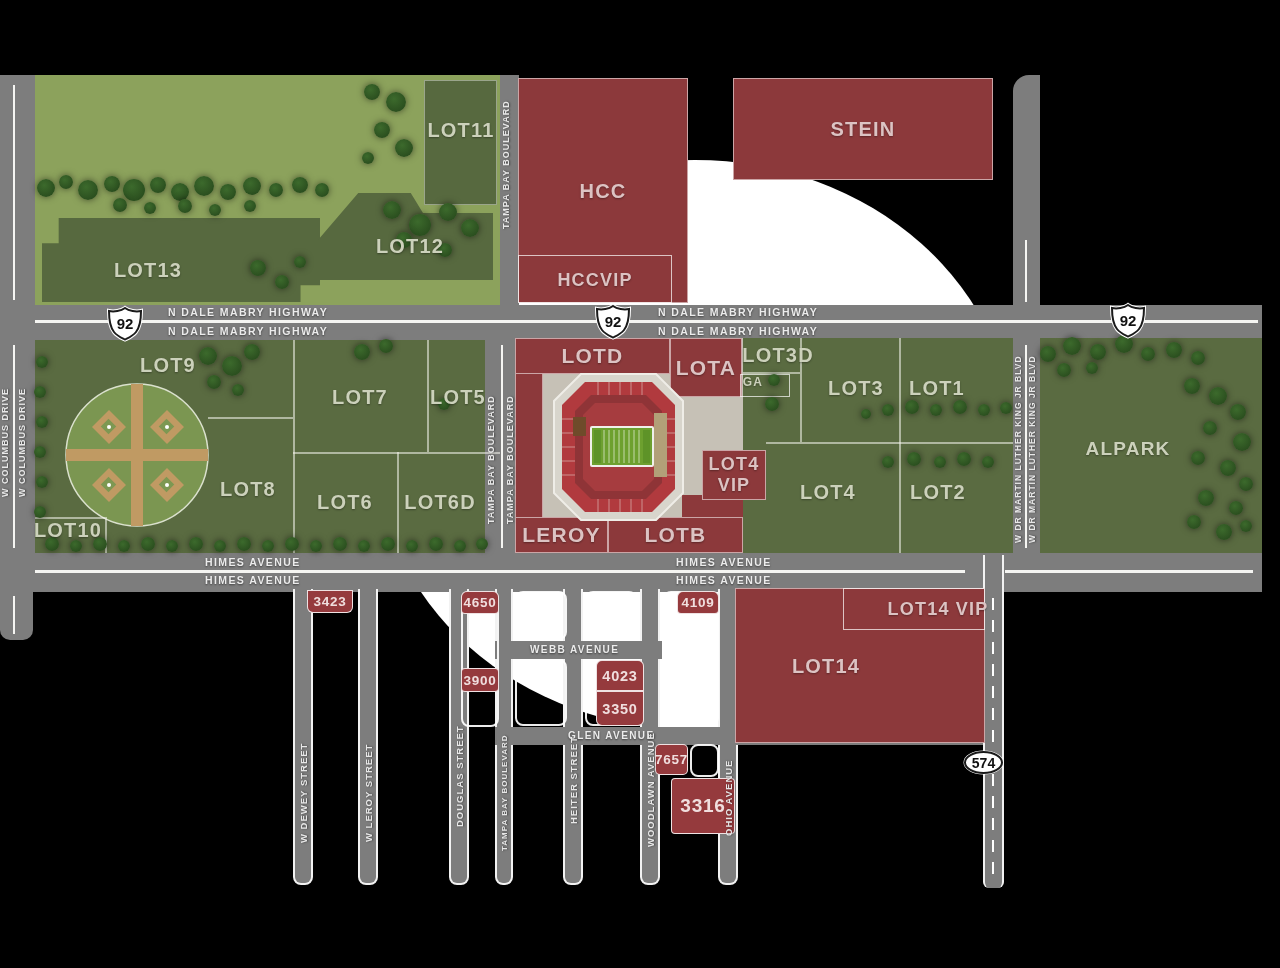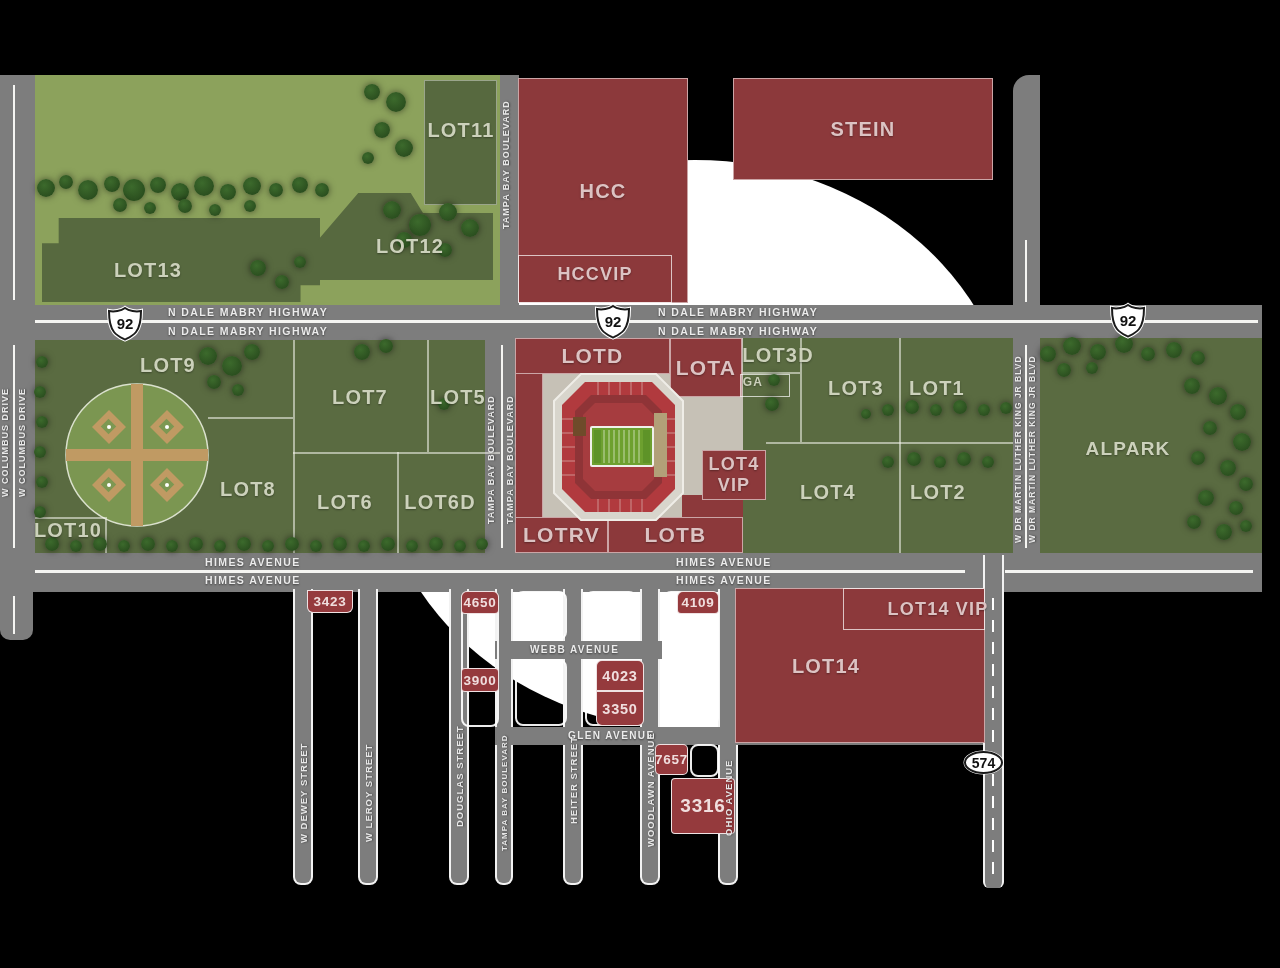--- a/index.html
+++ b/index.html
@@ -122,34 +122,34 @@
 
   <div class="a" style="left:1013px;top:307px;width:27px;height:285px;background:#7d7d7d;z-index:3;"></div>
   <div class="a wline" style="left:1025px;top:240px;width:2px;height:62px;"></div>
   <div class="a wline" style="left:1025px;top:345px;width:2px;height:203px;"></div>
   <div class="a vlabel" style="left:1011px;top:338px;width:14px;height:222px;font-size:8.5px;">W DR MARTIN LUTHER KING JR BLVD</div>
   <div class="a vlabel" style="left:1025px;top:338px;width:14px;height:222px;font-size:8.5px;">W DR MARTIN LUTHER KING JR BLVD</div>
 
   <div class="a redlot" style="left:518px;top:78px;width:170px;height:225px;"></div>
   <div class="a subbox" style="left:518px;top:255px;width:154px;height:48px;z-index:11;"></div>
   <div class="a lbl" style="left:543px;top:180px;width:120px;text-align:center;font-size:20px;color:#dcc3c3;z-index:30;">HCC</div>
-  <div class="a lbl" style="left:535px;top:264px;width:120px;text-align:center;font-size:18px;color:#dcc3c3;z-index:30;">HCCVIP</div>
+  <div class="a lbl" style="left:535px;top:270px;width:120px;text-align:center;font-size:18px;color:#dcc3c3;z-index:30;">HCCVIP</div>
   <div class="a redlot flexc lbl" style="left:733px;top:78px;width:260px;height:102px;font-size:20px;">
       <span>STEIN</span>
     </div>
 
   <div class="a redlot flexc lbl" style="left:515px;top:338px;width:155px;height:36px;font-size:21px;">
       <span>LOTD</span>
     </div>
   <div class="a redlot" style="left:515px;top:373px;width:28px;height:145px;"></div>
   <div class="a redlot flexc lbl" style="left:670px;top:338px;width:72px;height:59px;font-size:21px;">
       <span>LOTA</span>
     </div>
   <div class="a redlot flexc lbl" style="left:515px;top:517px;width:93px;height:36px;font-size:21px;">
-      <span>LOTRV</span>
+      <span>LEROY</span>
     </div>
   <div class="a redlot" style="left:682px;top:495px;width:61px;height:58px;border:none;"></div>
   <div class="a redlot flexc lbl" style="left:608px;top:517px;width:135px;height:36px;font-size:21px;">
       <span>LOTB</span>
     </div>
   <div class="a redlot flexc" style="left:702px;top:450px;width:64px;height:50px;flex-direction:column;">
     <span class="lbl" style="font-size:18px;">LOT4</span>
     <span class="lbl" style="font-size:18px;">VIP</span>
   </div>
 

